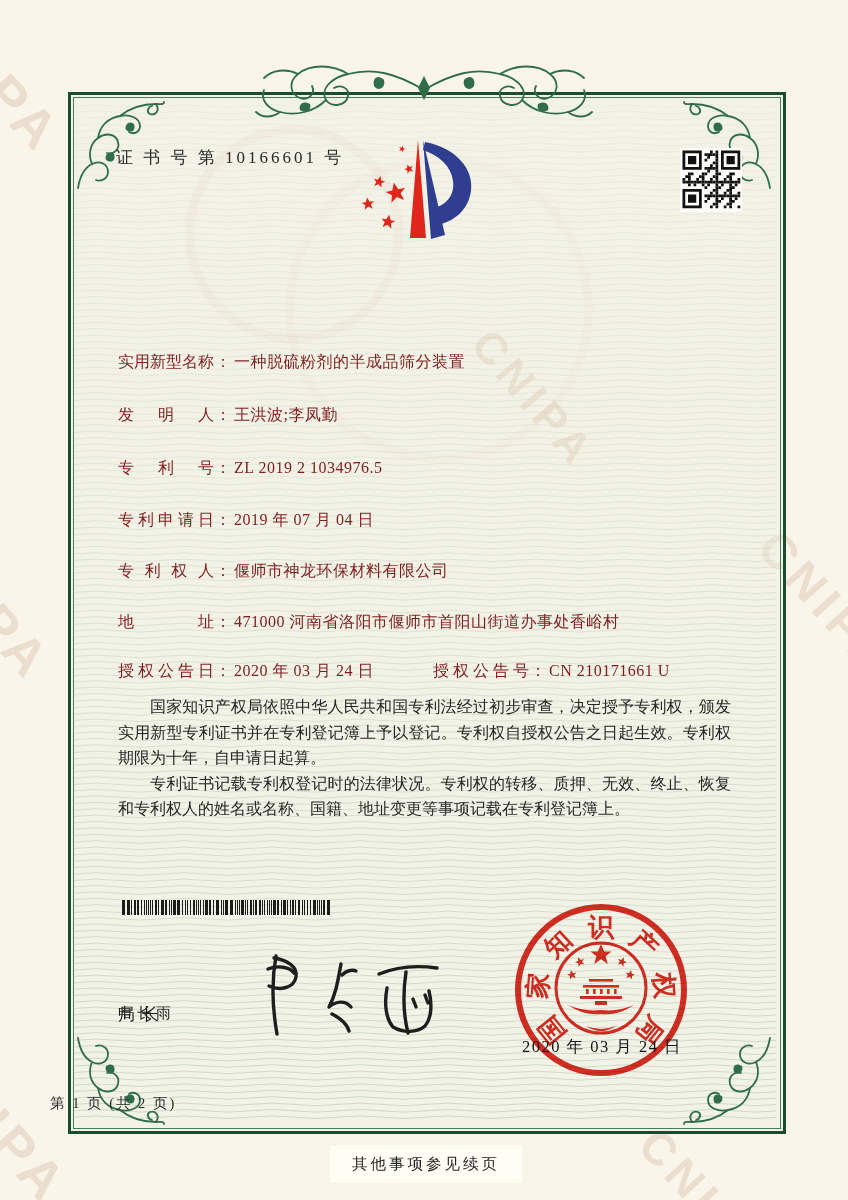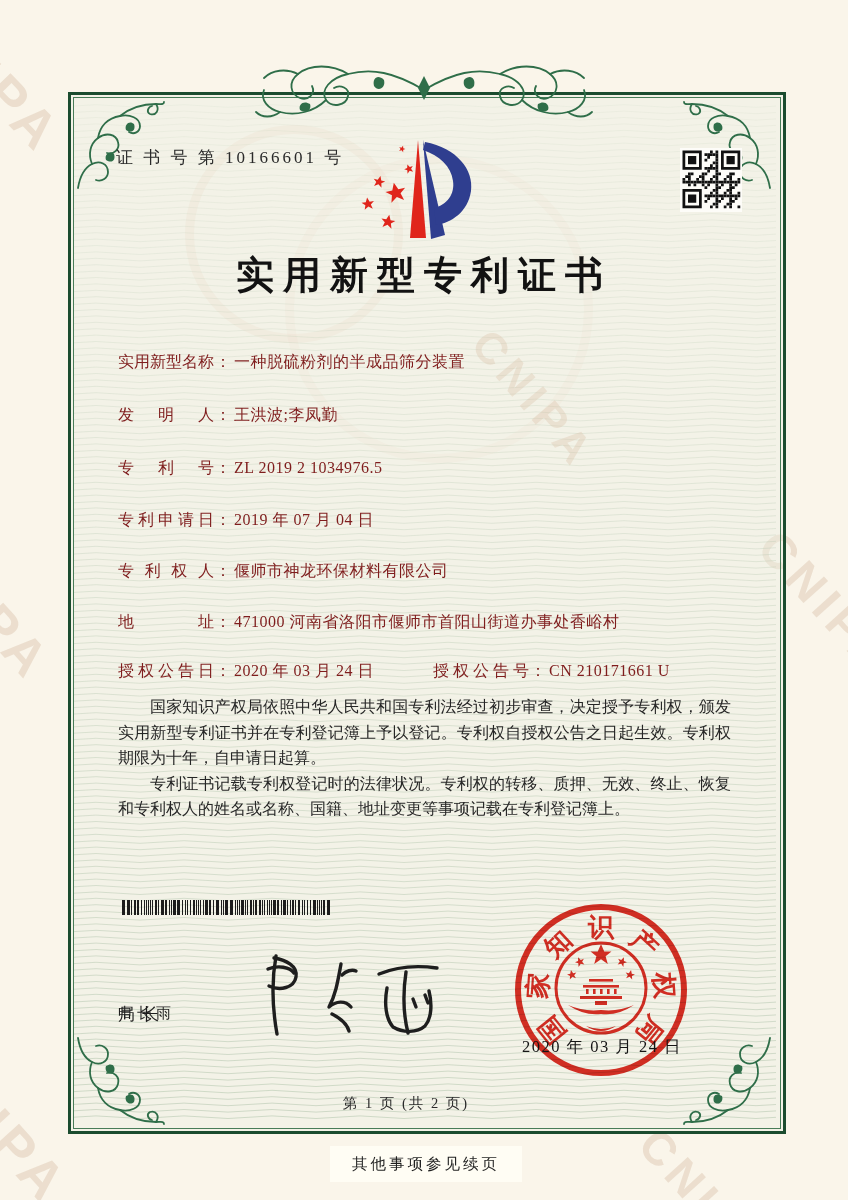--- a/index.html
+++ b/index.html
@@ -33,21 +33,21 @@
   .paras p{margin:0;font-size:16px;line-height:25.5px;text-align:justify;text-indent:2em;color:#262626;}
   .barcode{position:absolute;left:122px;top:900px;}
   .signer-title{position:absolute;left:118px;top:970px;font-size:17px;letter-spacing:7px;color:#1d1d1d;margin-top:33px;}
   .signer-name{position:absolute;left:118px;top:1004px;font-size:15px;letter-spacing:4px;color:#1d1d1d;}
   .signature{position:absolute;left:244px;top:944px;z-index:4;}
   .seal{position:absolute;left:506px;top:895px;z-index:5;mix-blend-mode:multiply;opacity:.95;}
   .ringch{font-size:26px;fill:#da241a;font-weight:700;text-anchor:middle;dominant-baseline:central;
           font-family:"Liberation Serif","DejaVu Serif",serif;}
   .seal-date{position:absolute;left:505px;top:1036px;width:194px;z-index:6;text-align:center;
              font-size:16.5px;letter-spacing:1.5px;color:#151515;}
-  .page-info{position:absolute;left:50px;top:1094px;width:712px;text-align:center;
+  .page-info{position:absolute;left:50px;top:1094px;width:712px;
              font-size:14.5px;letter-spacing:2px;color:#2a2a2a;z-index:4;}
   .footer-note{position:absolute;left:330px;top:1146px;width:192px;height:36px;line-height:36px;
                background:#fffdf4;text-align:center;font-size:15.5px;letter-spacing:3px;color:#1f1f1f;z-index:4;}
   .green-stroke{stroke:#2f6e49;stroke-width:1.8;fill:none;stroke-linecap:round;}
   .green-fill{fill:#2f6e49;}
 </style>
 </head>
 <body>
 
 <div class="page">
@@ -416,21 +416,20 @@
         <rect x="5.25" y="5.25" width="13.75" height="13.75" fill="#fdfcf8"></rect>
         <rect x="8" y="8" width="8.25" height="8.25" fill="#111"></rect>
         <rect x="41" y="2.5" width="19.25" height="19.25" fill="#111"></rect>
         <rect x="43.75" y="5.25" width="13.75" height="13.75" fill="#fdfcf8"></rect>
         <rect x="46.5" y="8" width="8.25" height="8.25" fill="#111"></rect>
         <rect x="2.5" y="41" width="19.25" height="19.25" fill="#111"></rect>
         <rect x="5.25" y="43.75" width="13.75" height="13.75" fill="#fdfcf8"></rect>
         <rect x="8" y="46.5" width="8.25" height="8.25" fill="#111"></rect>
       </svg>
 
-    <h1 class="title">实用新型专利证书</h1>
 
     <div class="field-row" style="top:352px">
       <span class="flabel">实用新型名称</span><span class="fcolon">：</span><span class="fvalue">一种脱硫粉剂的半成品筛分装置</span>
     </div>
     <div class="field-row" style="top:405px">
       <span class="flabel">发明人</span><span class="fcolon">：</span><span class="fvalue">王洪波;李凤勤</span>
     </div>
     <div class="field-row" style="top:458px">
       <span class="flabel">专利号</span><span class="fcolon">：</span><span class="fvalue">ZL 2019 2 1034976.5</span>
     </div>

